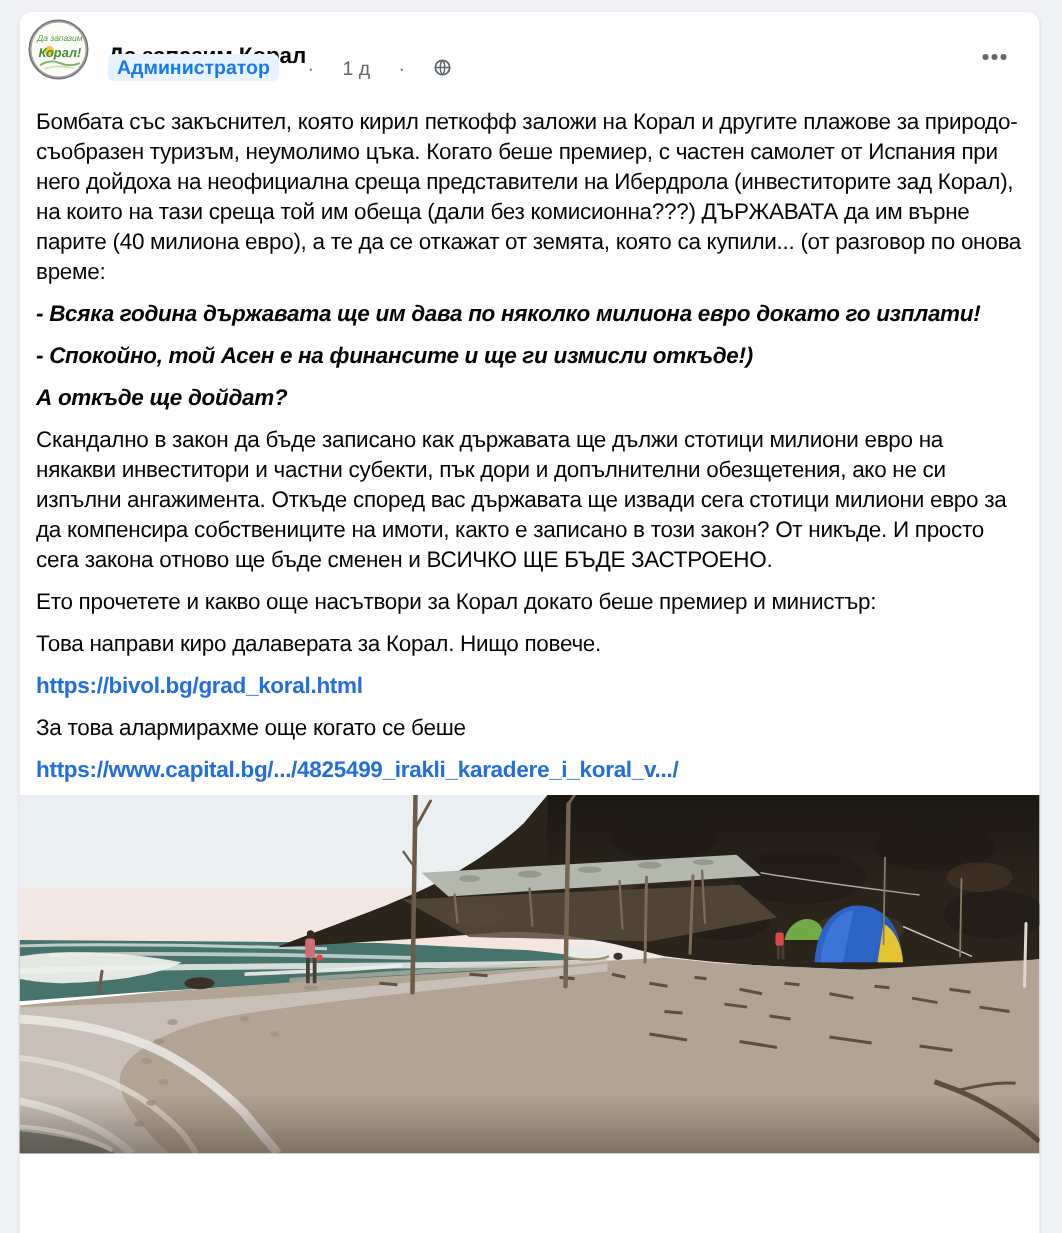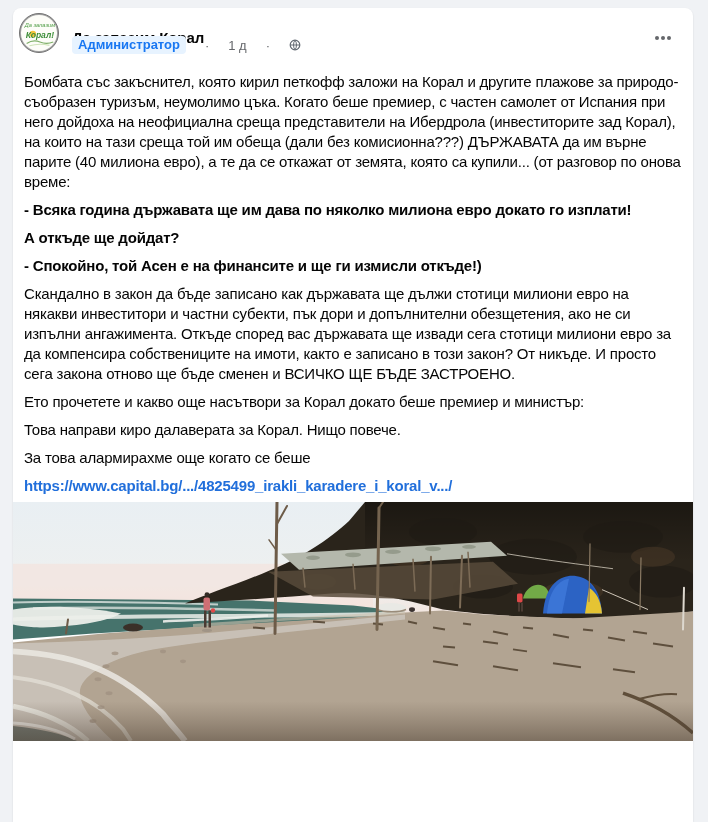--- a/index.html
+++ b/index.html
@@ -37,21 +37,21 @@
   .globe{display:flex;align-items:center;color:#606770;}
   .menu-btn{
     position:absolute;right:14px;top:14px;width:32px;height:32px;border-radius:50%;
     display:flex;align-items:center;justify-content:center;cursor:pointer;
   }
   .post-text{
     padding:6px 11px 6px;font-size:15px;line-height:20px;letter-spacing:-0.2px;
     color:var(--text,#050505);
   }
   .post-text p{margin:0 0 8px;}
-  .quote{font-weight:700;}
+  .quote{font-weight:700;font-style:italic;}
   .post-link{
     display:block;color:var(--link,#216fdb);font-weight:600;text-decoration:none;
     margin:0 0 8px;cursor:pointer;
   }
   .post-link:last-child{margin-bottom:0;}
   .photo{display:block;width:680px;height:239px;cursor:pointer;}
   .photo svg{display:block;}
 </style>
 </head>
 <body>
@@ -91,25 +91,26 @@
         <circle cx="4" cy="10" r="2" fill="#65676b"></circle>
         <circle cx="10" cy="10" r="2" fill="#65676b"></circle>
         <circle cx="16" cy="10" r="2" fill="#65676b"></circle>
       </svg>
     </div>
   </div>
 
   <div class="post-text">
     <p>Бомбата със закъснител, която кирил петкофф заложи на Корал и другите плажове за природо-съобразен туризъм, неумолимо цъка. Когато беше премиер, с частен самолет от Испания при него дойдоха на неофициална среща представители на Ибердрола (инвеститорите зад Корал), на които на тази среща той им обеща (дали без комисионна???) ДЪРЖАВАТА да им върне парите (40 милиона евро), а те да се откажат от земята, която са купили... (от разговор по онова време:</p>
     <p class="quote">- Всяка година държавата ще им дава по няколко милиона евро докато го изплати!</p>
+    <p class="quote">- Спокойно, той Асен е на финансите и ще ги измисли откъде!)</p>
     <p class="quote">А откъде ще дойдат?</p>
-    <p class="quote">- Спокойно, той Асен е на финансите и ще ги измисли откъде!)</p>
     <p>Скандално в закон да бъде записано как държавата ще дължи стотици милиони евро на някакви инвеститори и частни субекти, пък дори и допълнителни обезщетения, ако не си изпълни ангажимента. Откъде според вас държавата ще извади сега стотици милиони евро за да компенсира собствениците на имоти, както е записано в този закон? От никъде. И просто сега закона отново ще бъде сменен и ВСИЧКО ЩЕ БЪДЕ ЗАСТРОЕНО.</p>
     <p>Ето прочетете и какво още насътвори за Корал докато беше премиер и министър:</p>
     <p>Това направи киро далаверата за Корал. Нищо повече.</p>
+    <a class="post-link" href="#">https://bivol.bg/grad_koral.html</a>
     <p>За това алармирахме още когато се беше</p>
     <a class="post-link" href="#">https://www.capital.bg/.../4825499_irakli_karadere_i_koral_v.../</a>
   </div>
 
   <div class="photo">
     <svg width="680" height="239" viewBox="0 0 680 240" preserveAspectRatio="none">
       <defs>
         <linearGradient id="skyG" x1="0" y1="0" x2="0" y2="1">
           <stop offset="0" stop-color="#e9eff3"></stop>
           <stop offset="0.7" stop-color="#eef0ef"></stop>

